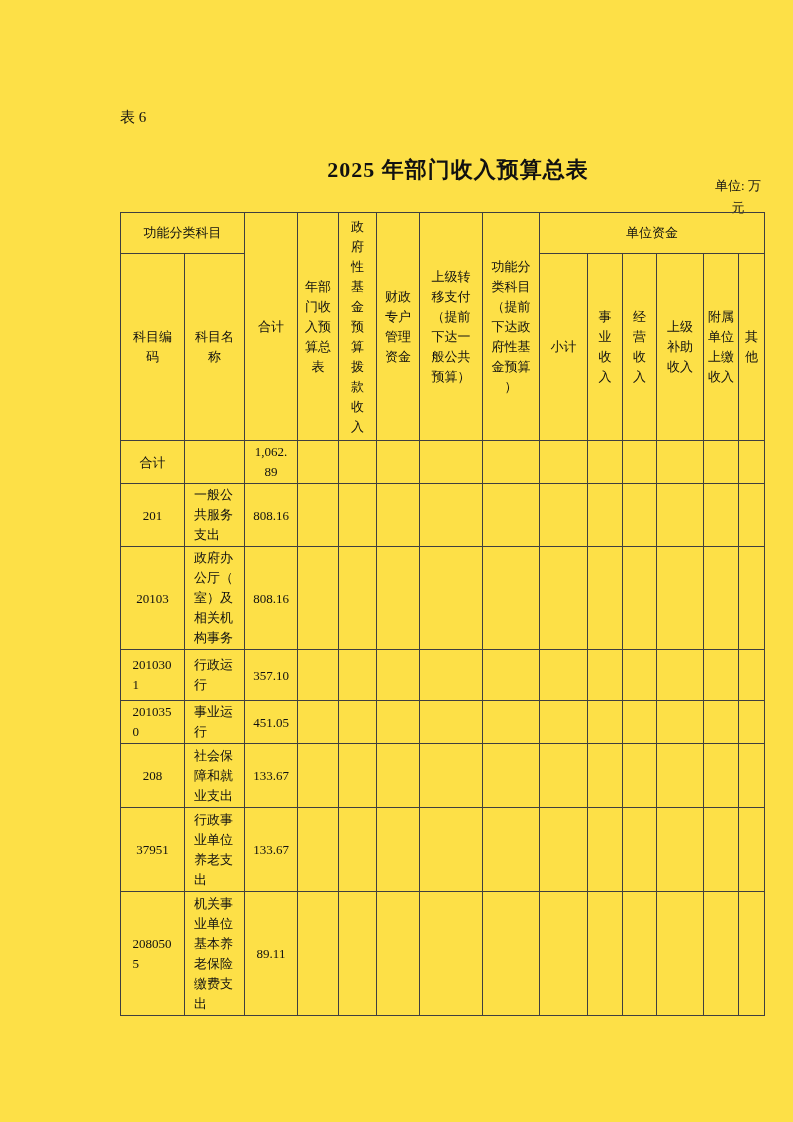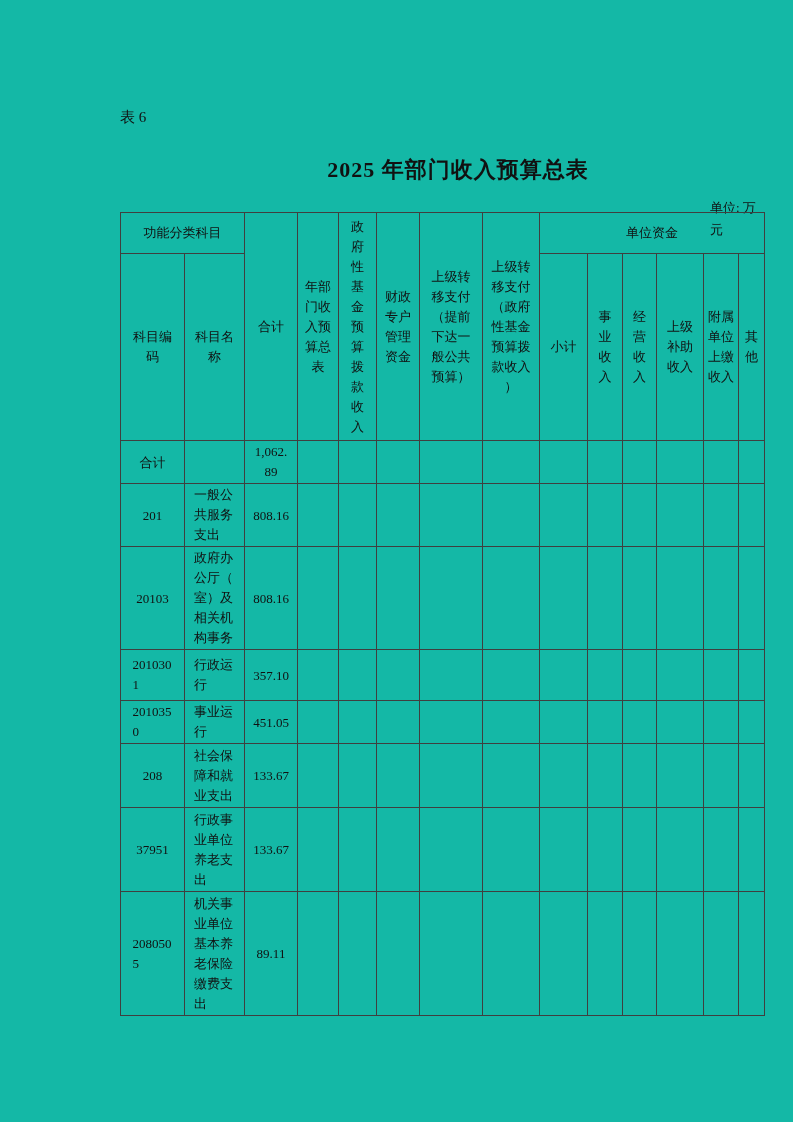--- a/index.html
+++ b/index.html
@@ -1,40 +1,40 @@
 <!DOCTYPE html>
 <html><head>
 <meta charset="utf-8">
 <style>
   html,body{margin:0;padding:0;background:#fff;}
   .page{
     position:relative;
     width:793px;height:1122px;
-    background:#14b8a6;
+    background:#fde047;
     font-family:"Liberation Serif", serif;
     color:#111111;
     overflow:hidden;
   }
   .table-label{
     position:absolute;left:120px;top:107px;
     font-size:15px;line-height:20px;
   }
   .title{
     position:absolute;left:120px;top:140px;width:644px;
     margin:16px;text-align:center;
     font-size:22px;font-weight:bold;letter-spacing:1px;
     line-height:28px;
   }
   .dept{
     position:absolute;left:126px;top:190px;
     font-size:13px;line-height:18px;
   }
   .unit{
     position:absolute;left:710px;top:175px;width:56px;
-    text-align:left;font-size:13px;line-height:22px;margin-top:22px;
+    text-align:center;font-size:13px;line-height:22px;
   }
   table.budget{
     position:absolute;left:120px;top:212px;
     width:644px;
     border-collapse:collapse;table-layout:fixed;
   }
   table.budget th, table.budget td{
     border:1px solid #3f3f3f;
     font-weight:normal;
     font-size:13px;line-height:20px;
@@ -94,21 +94,21 @@
         <col style="width:26px">
     </colgroup>
     <thead>
       <tr class="hr1">
         <th colspan="2"><span>功能分类科目</span></th>
         <th rowspan="2"><span>合计</span></th>
         <th rowspan="2"><span class="w2">年部门收入预算总表</span></th>
         <th rowspan="2"><span class="w1">政府性基金预算拨款收入</span></th>
         <th rowspan="2"><span class="w2">财政专户管理资金</span></th>
         <th rowspan="2"><span class="w3">上级转移支付（提前下达一般公共预算）</span></th>
-        <th rowspan="2"><span class="w3">上级转移支付（政府性基金预算拨款收入）</span></th>
+        <th rowspan="2"><span class="w3">功能分类科目（提前下达政府性基金预算）</span></th>
         <th colspan="6"><span>单位资金</span></th>
       </tr>
       <tr class="hr2">
         <th><span class="w3">科目编码</span></th>
         <th><span class="w3">科目名称</span></th>
         <th><span>小计</span></th>
         <th><span class="w1">事业收入</span></th>
         <th><span class="w1">经营收入</span></th>
         <th><span class="w2">上级补助收入</span></th>
         <th><span class="w2">附属单位上缴收入</span></th>

